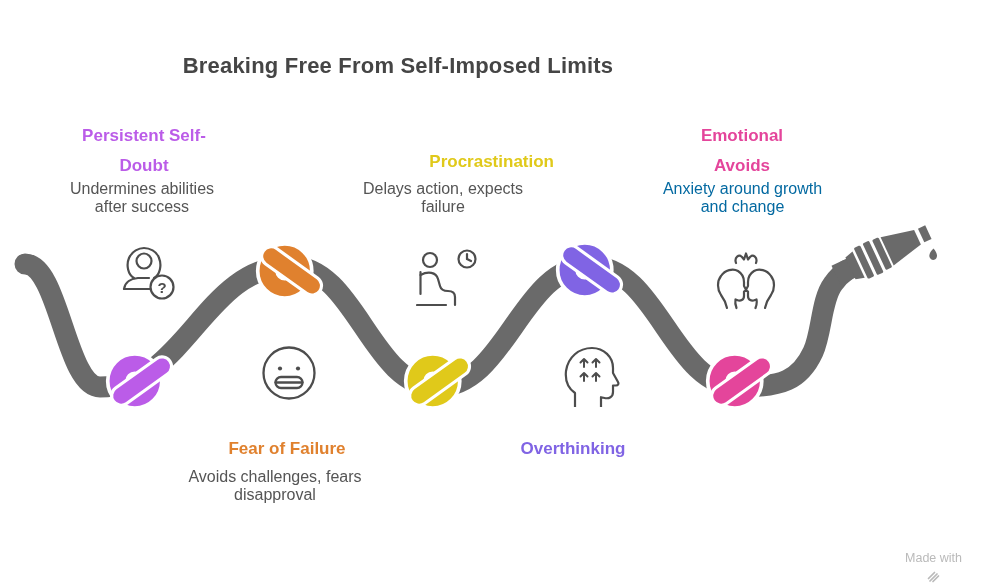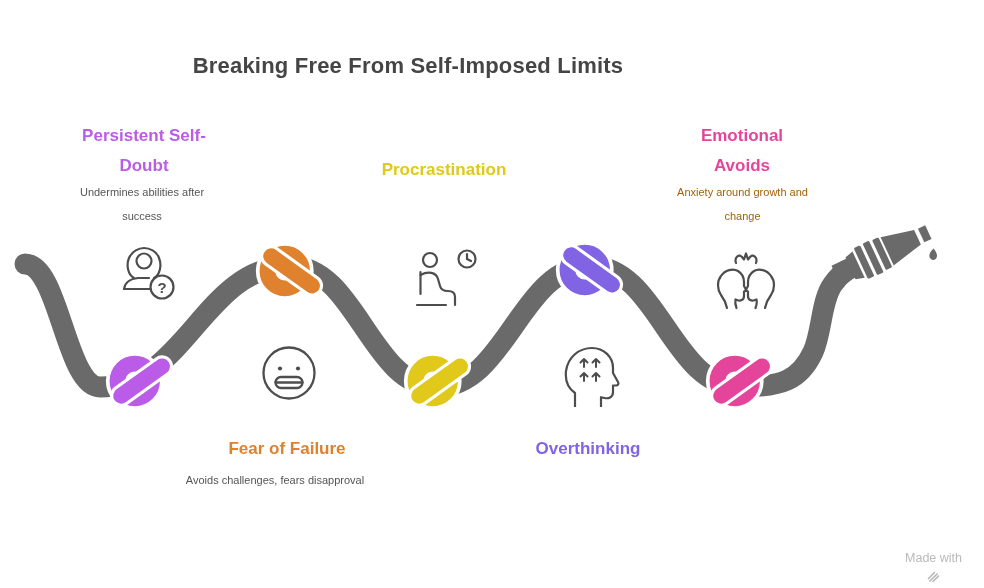--- a/index.html
+++ b/index.html
@@ -2,32 +2,32 @@
 <html><head>
 <meta charset="utf-8">
 <style>
   html,body{margin:0;padding:0;background:#ffffff;}
   .canvas{
     position:relative;width:984px;height:588px;background:#ffffff;overflow:hidden;
     font-family:"Liberation Sans",sans-serif;
   }
   .title{
     position:absolute;top:53px;left:0;width:796px;text-align:center;
-    font-size:22px;font-weight:bold;letter-spacing:.2px;padding-left:10px;
+    font-size:22px;font-weight:bold;letter-spacing:.2px;
   }
   .item-heading{
     position:absolute;text-align:center;font-size:17px;font-weight:bold;line-height:30px;
   }
   .item-desc{
-    position:absolute;text-align:center;font-size:11px;line-height:24px;
+    position:absolute;text-align:center;font-size:16px;line-height:18px;
   }
   .h0{top:121px;left:64px;width:160px;}
   .h1{top:434px;left:177px;width:220px;}
-  .h2{top:155px;left:334px;width:220px;}
-  .h3{top:434px;left:478px;width:220px;}
+  .h2{top:147px;left:334px;width:220px;text-align:right;}
+  .h3{top:434px;left:463px;width:220px;}
   .h4{top:121px;left:682px;width:120px;}
   .d0{top:180px;left:67px;width:150px;}
   .d1{top:468px;left:180px;width:190px;}
   .d2{top:180px;left:358px;width:170px;}
   .d3{top:468px;left:513px;width:150px;}
   .d4{top:180px;left:660px;width:165px;}
   .icon{position:absolute;}
   .i0{left:116px;top:246px;}
   .i1{left:260px;top:344px;}
   .i2{left:416px;top:248px;}
@@ -129,25 +129,26 @@
     <path transform="translate(66,0) scale(-1,1)" d="M14 58 C13 53 11 49 8 45 C4 39 4 31 8 26 C12 20 20 18 25 21 C29 23.5 31 27.5 31 32 L31 36 L33.5 40.5 L31 41.5 L31 46 C31 50 27.5 51.5 24 50 L22.5 49.4 C22 52 22.3 55 23.5 58"></path>
   </svg>
 
   <div class="item-heading h0" style="color: rgb(187, 92, 232);">Persistent Self-Doubt</div>
   <div class="item-desc d0" style="color: rgb(85, 85, 85);">Undermines abilities after success</div>
 
   <div class="item-heading h1" style="color: rgb(224, 129, 46);">Fear of Failure</div>
   <div class="item-desc d1" style="color: rgb(85, 85, 85);">Avoids challenges, fears disapproval</div>
 
   <div class="item-heading h2" style="color: rgb(224, 201, 26);">Procrastination</div>
+  <div class="item-desc d2" style="color: rgb(85, 85, 85);">Delays action, expects failure</div>
 
   <div class="item-heading h3" style="color: rgb(128, 100, 228);">Overthinking</div>
 
   <div class="item-heading h4" style="color: rgb(228, 69, 155);">Emotional Avoids</div>
-  <div class="item-desc d4" style="color: #a16207;">Anxiety around growth and change</div>
+  <div class="item-desc d4" style="color: #0369a1;">Anxiety around growth and change</div>
 
   <div class="watermark" style="color: rgb(186, 186, 186);">
     <span>Made with</span>
     <svg width="13" height="13" viewBox="0 0 13 13" fill="none" stroke="#bababa" stroke-width="1.7" stroke-linecap="round">
       <path d="M1.5 8.5 L7.5 2.5"></path>
       <path d="M3 11 L10 4"></path>
       <path d="M6 11.5 L11.5 6"></path>
     </svg>
     <span>Delays</span>
   </div>

